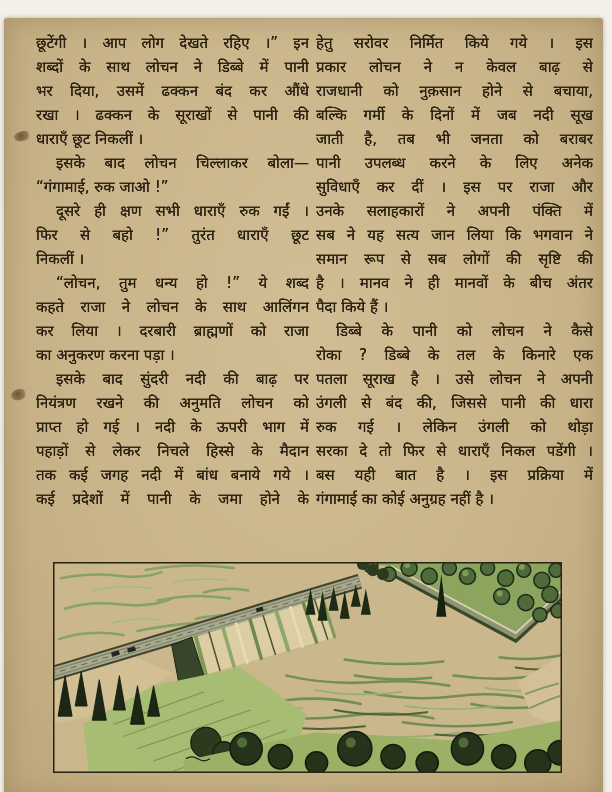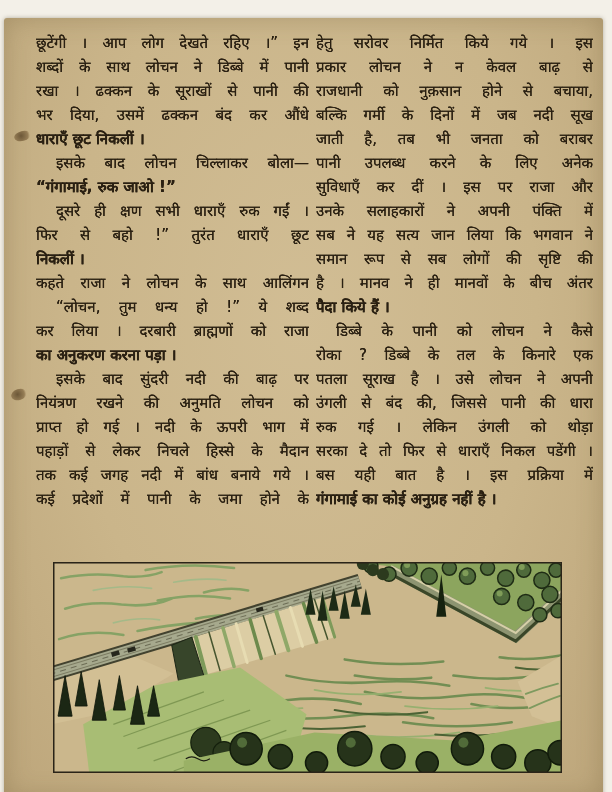--- a/index.html
+++ b/index.html
@@ -17,21 +17,21 @@
   .pcol{
     position:absolute;top:13px;color:#2a2012;font-size:15px;
     text-shadow:0 0 .5px #2a2012;
   }
   #col-left{left:32px;width:273px;}
   #col-right{left:312px;width:277px;}
   .ln{
     height:24px;line-height:24px;overflow:hidden;
     text-align:justify;text-align-last:justify;white-space:normal;
   }
-  .ln.end{text-align-last:left;font-weight:bold;}
+  .ln.end{text-align-last:left;}
   .ln.ind{text-indent:20px;}
   .hole{position:absolute;border-radius:50%;opacity:.85;}
   #hole-top{left:10px;top:113px;width:17px;height:10px;transform:rotate(-14deg);
     background:radial-gradient(circle at 42% 45%, #5d482b 0%, #8d744d 60%, rgba(141,116,77,0) 78%);}
   #hole-bottom{left:7px;top:371px;width:16px;height:11px;transform:rotate(-18deg);
     background:radial-gradient(circle at 42% 45%, #5d482b 0%, #8d744d 60%, rgba(141,116,77,0) 78%);}
   figure.illus{
     position:absolute;left:49px;top:544px;width:509px;height:211px;margin:0;
   }
   figure.illus svg{display:block;width:100%;height:100%;}
@@ -40,30 +40,30 @@
 <body>
 
 <div class="page">
 
   <div class="hole" id="hole-top"></div>
   <div class="hole" id="hole-bottom"></div>
 
   <div class="pcol" id="col-left">
       <div class="ln">छूटेंगी । आप लोग देखते रहिए ।” इन</div>
       <div class="ln">शब्दों के साथ लोचन ने डिब्बे में पानी</div>
+      <div class="ln">भर दिया, उसमें ढक्कन बंद कर औंधे</div>
       <div class="ln">रखा । ढक्कन के सूराखों से पानी की</div>
-      <div class="ln">भर दिया, उसमें ढक्कन बंद कर औंधे</div>
       <div class="ln end">धाराएँ छूट निकलीं ।</div>
       <div class="ln ind">इसके बाद लोचन चिल्लाकर बोला—</div>
       <div class="ln end">“गंगामाई, रुक जाओ !”</div>
       <div class="ln ind">दूसरे ही क्षण सभी धाराएँ रुक गईं ।</div>
       <div class="ln">फिर से बहो !” तुरंत धाराएँ छूट</div>
       <div class="ln end">निकलीं ।</div>
+      <div class="ln ind">“लोचन, तुम धन्य हो !” ये शब्द</div>
       <div class="ln">कहते राजा ने लोचन के साथ आलिंगन</div>
-      <div class="ln ind">“लोचन, तुम धन्य हो !” ये शब्द</div>
       <div class="ln">कर लिया । दरबारी ब्राह्मणों को राजा</div>
       <div class="ln end">का अनुकरण करना पड़ा ।</div>
       <div class="ln ind">इसके बाद सुंदरी नदी की बाढ़ पर</div>
       <div class="ln">नियंत्रण रखने की अनुमति लोचन को</div>
       <div class="ln">प्राप्त हो गई । नदी के ऊपरी भाग में</div>
       <div class="ln">पहाड़ों से लेकर निचले हिस्से के मैदान</div>
       <div class="ln">तक कई जगह नदी में बांध बनाये गये ।</div>
       <div class="ln">कई प्रदेशों में पानी के जमा होने के</div>
     </div>
   <div class="pcol" id="col-right">

